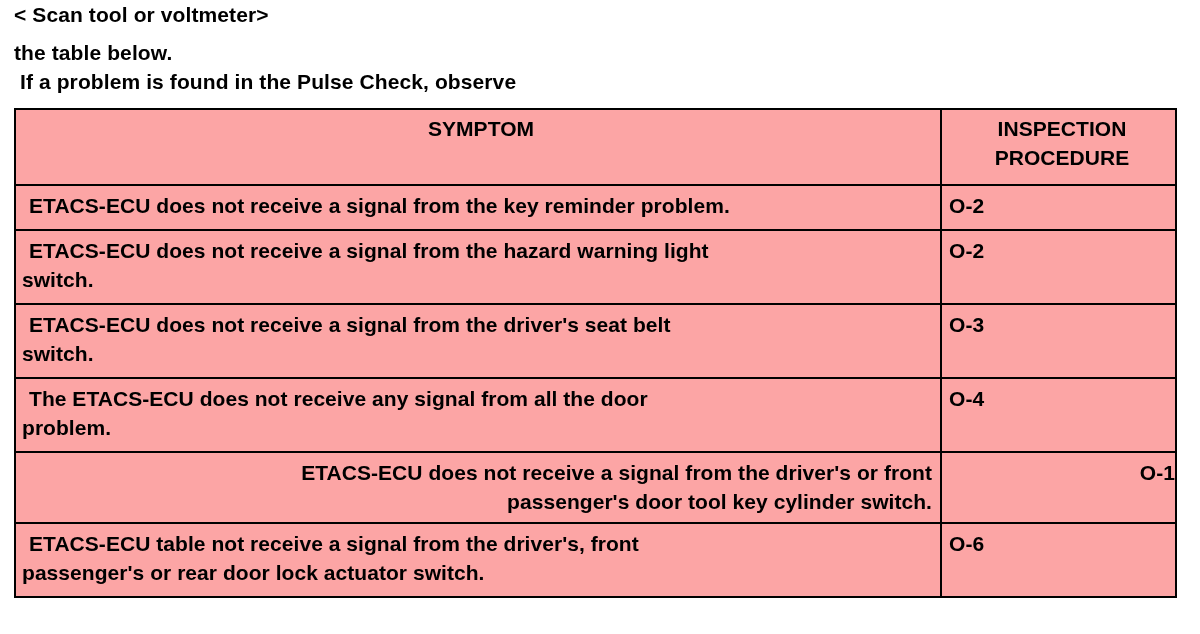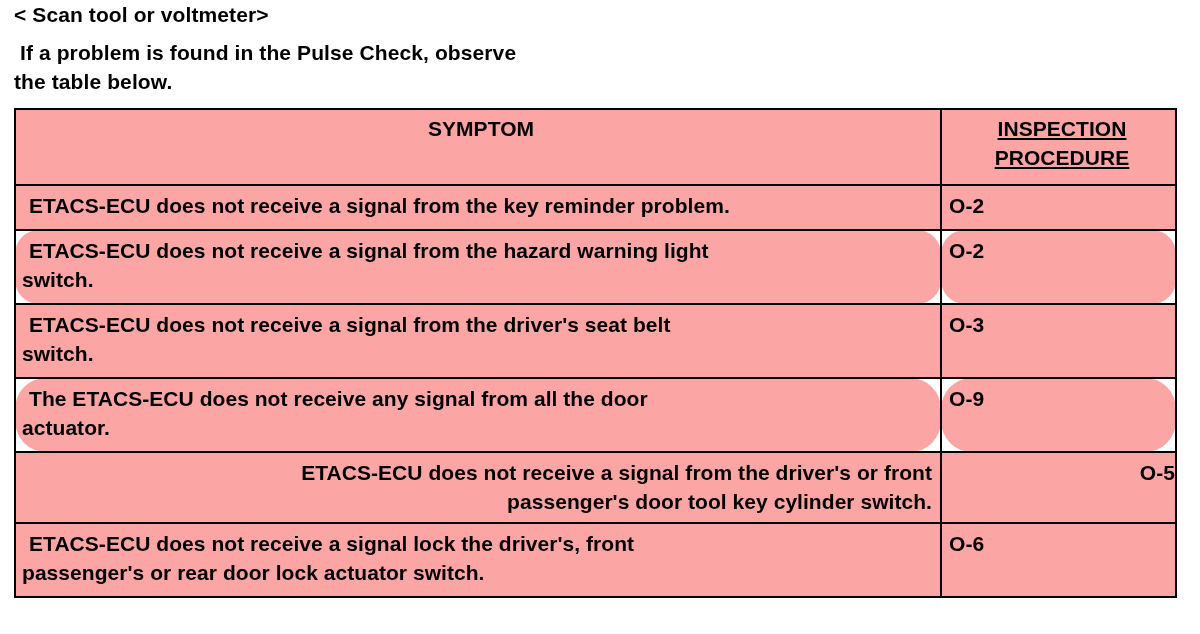--- a/index.html
+++ b/index.html
@@ -76,51 +76,50 @@
 
   
   tr.header-row th {
     height: 74px;
   }
   tr.header-row .cell-inner {
     padding: 4px 0 0 6px;
   }
   th.proc-head .cell-inner {
     padding-left: 7px;
-    text-decoration: underline;
   }
   .head-line { display: block; white-space: nowrap; }
 
   
   td.symptom-cell .cell-inner {
     padding: 5px 8px 6px 6px;
   }
   td.proc-cell .cell-inner {
     padding: 5px 0 6px 7px;
     white-space: nowrap;
   }
   .sym-line { display: block; }
   .sym-line.first { padding-left: 7px; }
 
   tr.r1 td { height: 43px; }
-  tr.r2 td { height: 72px; border-radius: 24px; }
+  tr.r2 td { height: 72px; }
   tr.r3 td { height: 72px; margin-left: 36px; }
-  tr.r4 td { height: 72px; border-radius: 31px; }
+  tr.r4 td { height: 72px; }
   tr.r5 td { height: 68px; text-align: right; }
   tr.r6 td { height: 72px; }
 </style>
 </head>
 <body>
 
 <div class="page">
 
   <div class="intro">
     <div class="intro-line heading">&lt; Scan tool or voltmeter&gt;</div>
+    <div class="intro-line">the table below.</div>
     <div class="intro-line indent">If a problem is found in the Pulse Check, observe</div>
-    <div class="intro-line">the table below.</div>
   </div>
 
   <div class="table-wrap">
     <table class="symptom-table">
       <colgroup>
         <col class="col-symptom">
         <col class="col-proc">
       </colgroup>
       <thead>
         <tr class="header-row">
@@ -173,46 +172,46 @@
           <td class="proc-cell">
             <div class="cell-inner">
               <span>O-3</span>
             </div>
           </td>
         </tr>
         <tr class="r4">
           <td class="symptom-cell">
             <div class="cell-inner">
               <span class="sym-line first">The ETACS-ECU does not receive any signal from all the door</span>
-              <span class="sym-line">actuator.</span>
-            </div>
-          </td>
-          <td class="proc-cell">
-            <div class="cell-inner">
-              <span>O-9</span>
+              <span class="sym-line">problem.</span>
+            </div>
+          </td>
+          <td class="proc-cell">
+            <div class="cell-inner">
+              <span>O-4</span>
             </div>
           </td>
         </tr>
         <tr class="r5">
           <td class="symptom-cell">
             <div class="cell-inner">
               <span class="sym-line first">ETACS-ECU does not receive a signal from the driver's or front</span>
               <span class="sym-line">passenger's door tool key cylinder switch.</span>
             </div>
           </td>
           <td class="proc-cell">
             <div class="cell-inner">
-              <span>O-5</span>
+              <span>O-1</span>
             </div>
           </td>
         </tr>
         <tr class="r6">
           <td class="symptom-cell">
             <div class="cell-inner">
-              <span class="sym-line first">ETACS-ECU does not receive a signal lock the driver's, front</span>
+              <span class="sym-line first">ETACS-ECU table not receive a signal from the driver's, front</span>
               <span class="sym-line">passenger's or rear door lock actuator switch.</span>
             </div>
           </td>
           <td class="proc-cell">
             <div class="cell-inner">
               <span>O-6</span>
             </div>
           </td>
         </tr>
       </tbody>

